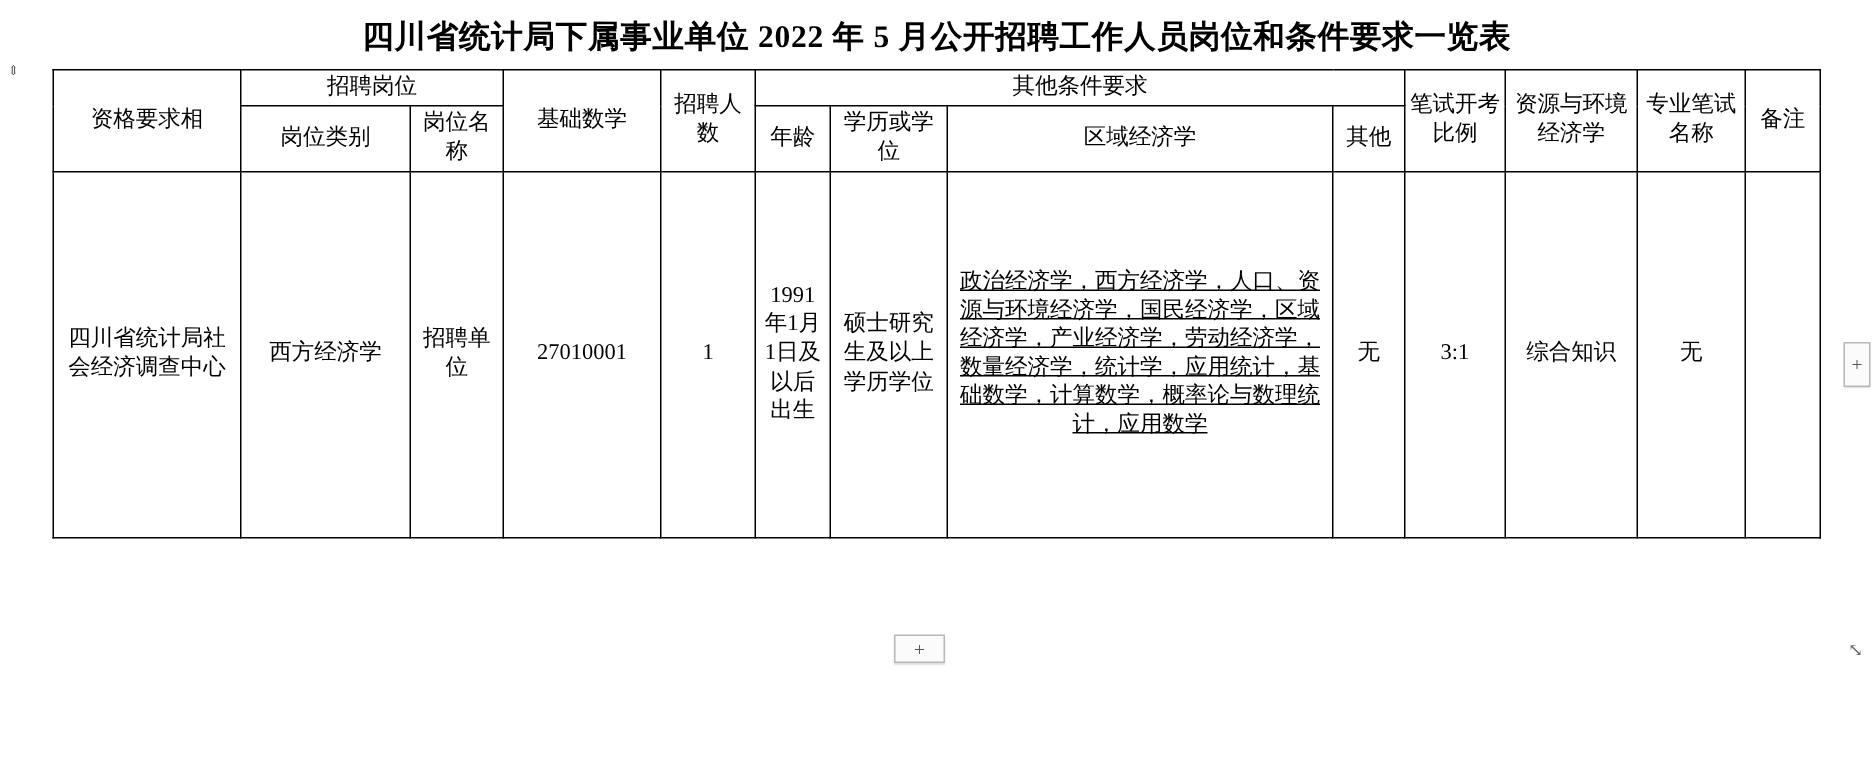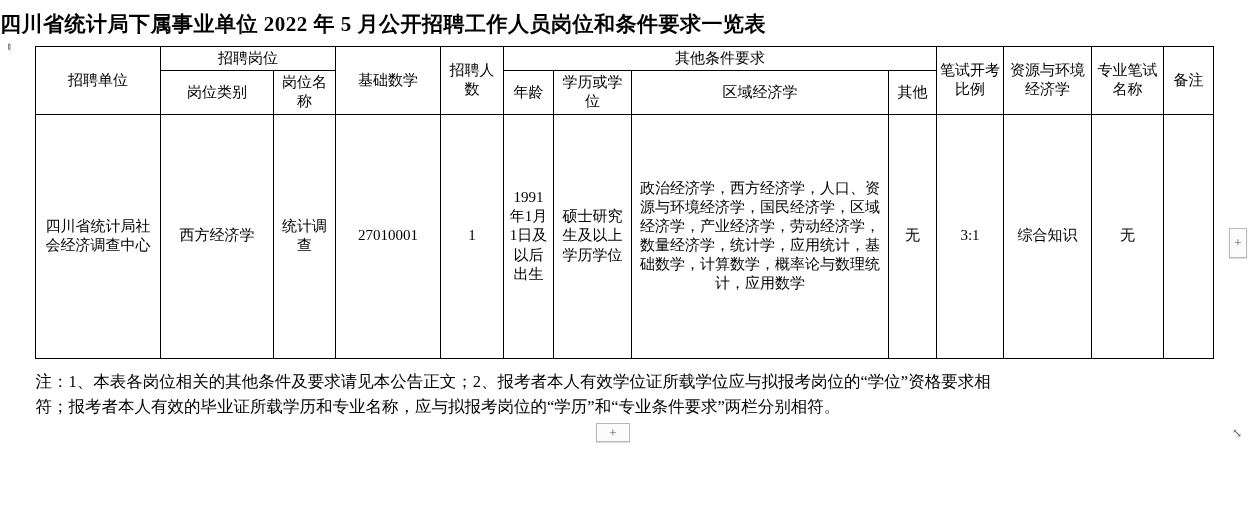--- a/index.html
+++ b/index.html
@@ -14,20 +14,21 @@
     color: #000000;
     position: relative;
     overflow: hidden;
   }
   .page {
     position: relative;
     width: 1249px;
     height: 517px;
   }
   .doc-title {
+    text-align: center;
     font-size: 21px;
     font-weight: bold;
     letter-spacing: 0.5px;
     padding-top: 10px;
     padding-bottom: 8px;
     font-family: "Liberation Serif", "DejaVu Serif", serif;
   }
   table.main {
     border-collapse: collapse;
     margin: 0 auto;
@@ -42,20 +43,21 @@
     line-height: 1.28;
     padding: 2px 3px;
     font-weight: normal;
     font-family: "Liberation Serif", "DejaVu Serif", serif;
   }
   td.spec {
     text-align: left;
     padding-left: 10px;
     padding-right: 8px;
     line-height: 1.55;
+    text-decoration: underline;
   }
   .tall {
     height: 244px;
   }
   .note {
     width: 1178px;
     margin: 10px auto 0 auto;
     font-size: 16.5px;
     line-height: 1.55;
     text-align: justify;
@@ -142,21 +144,21 @@
       <col style="width:78px">
       <col style="width:257px">
       <col style="width:48px">
       <col style="width:67px">
       <col style="width:88px">
       <col style="width:72px">
       <col style="width:50px">
     </colgroup>
     <thead>
       <tr>
-        <th rowspan="2">招聘单位</th>
+        <th rowspan="2">资格要求相</th>
         <th colspan="2">招聘岗位</th>
         <th rowspan="2"><span>基础数学</span></th>
         <th rowspan="2"><span>招聘人数</span></th>
         <th colspan="4">其他条件要求</th>
         <th rowspan="2"><span>笔试开考比例</span></th>
         <th rowspan="2"><span>资源与环境经济学</span></th>
         <th rowspan="2"><span>专业笔试名称</span></th>
         <th rowspan="2"><span>备注</span></th>
       </tr>
       <tr>
@@ -165,39 +167,35 @@
         <th><span>年龄</span></th>
         <th><span>学历或学位</span></th>
         <th>区域经济学</th>
         <th><span>其他</span></th>
       </tr>
     </thead>
     <tbody>
       <tr class="tall">
         <td>四川省统计局社会经济调查中心</td>
         <td>西方经济学</td>
-        <td>统计调查</td>
+        <td>招聘单位</td>
         <td>27010001</td>
         <td>1</td>
         <td>1991年1月1日及以后出生</td>
         <td>硕士研究生及以上学历学位</td>
         <td class="spec">政治经济学，西方经济学，人口、资源与环境经济学，国民经济学，区域经济学，产业经济学，劳动经济学，数量经济学，统计学，应用统计，基础数学，计算数学，概率论与数理统计，应用数学</td>
         <td>无</td>
         <td>3:1</td>
         <td>综合知识</td>
         <td>无</td>
         <td></td>
       </tr>
     </tbody>
   </table>
 
-  <div class="note">
-    <div>注：1、本表各岗位相关的其他条件及要求请见本公告正文；2、报考者本人有效学位证所载学位应与拟报考岗位的“学位”资格要求相</div>
-    <div>符；报考者本人有效的毕业证所载学历和专业名称，应与拟报考岗位的“学历”和“专业条件要求”两栏分别相符。</div>
-  </div>
 
   <div class="handle-right">
     <span>+</span>
   </div>
   <div class="handle-bottom">
     <span>+</span>
   </div>
   <div class="handle-corner">
     <span>⤡</span>
   </div>

